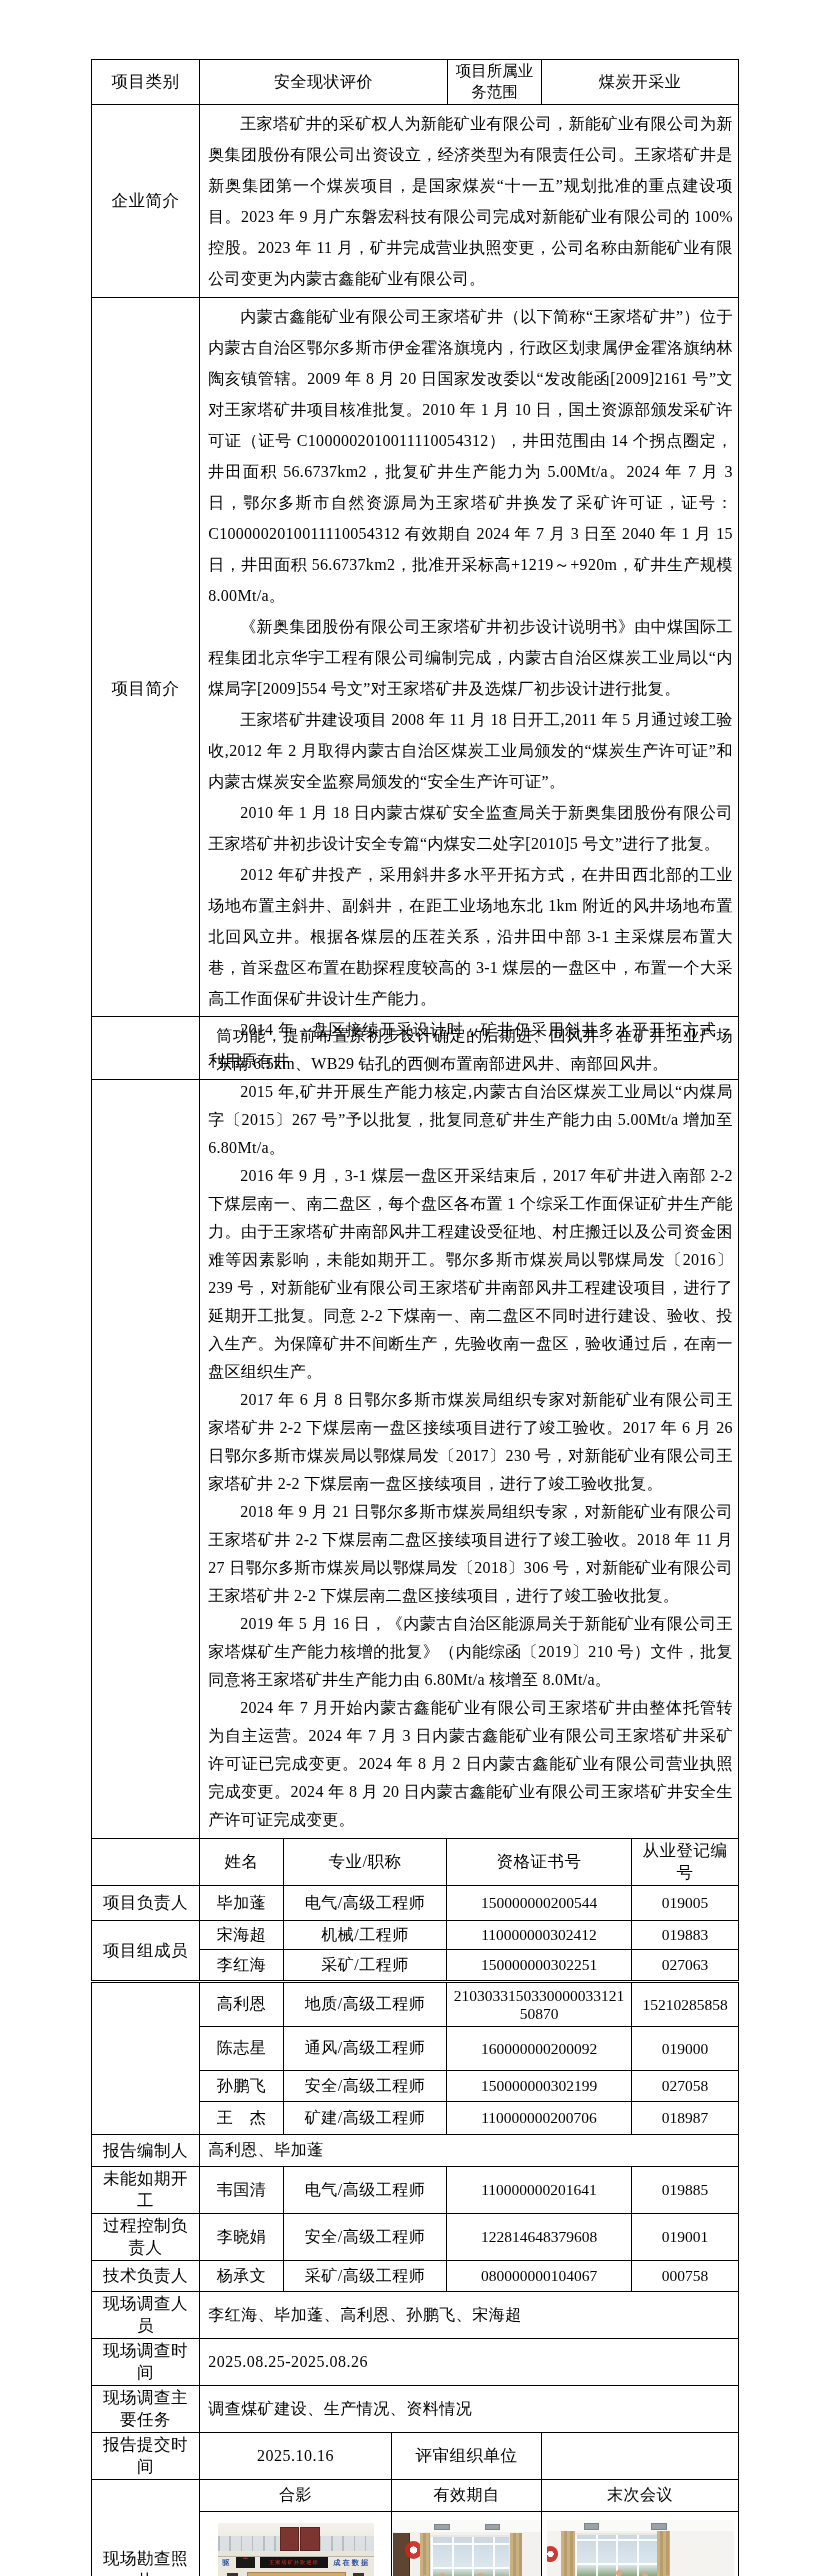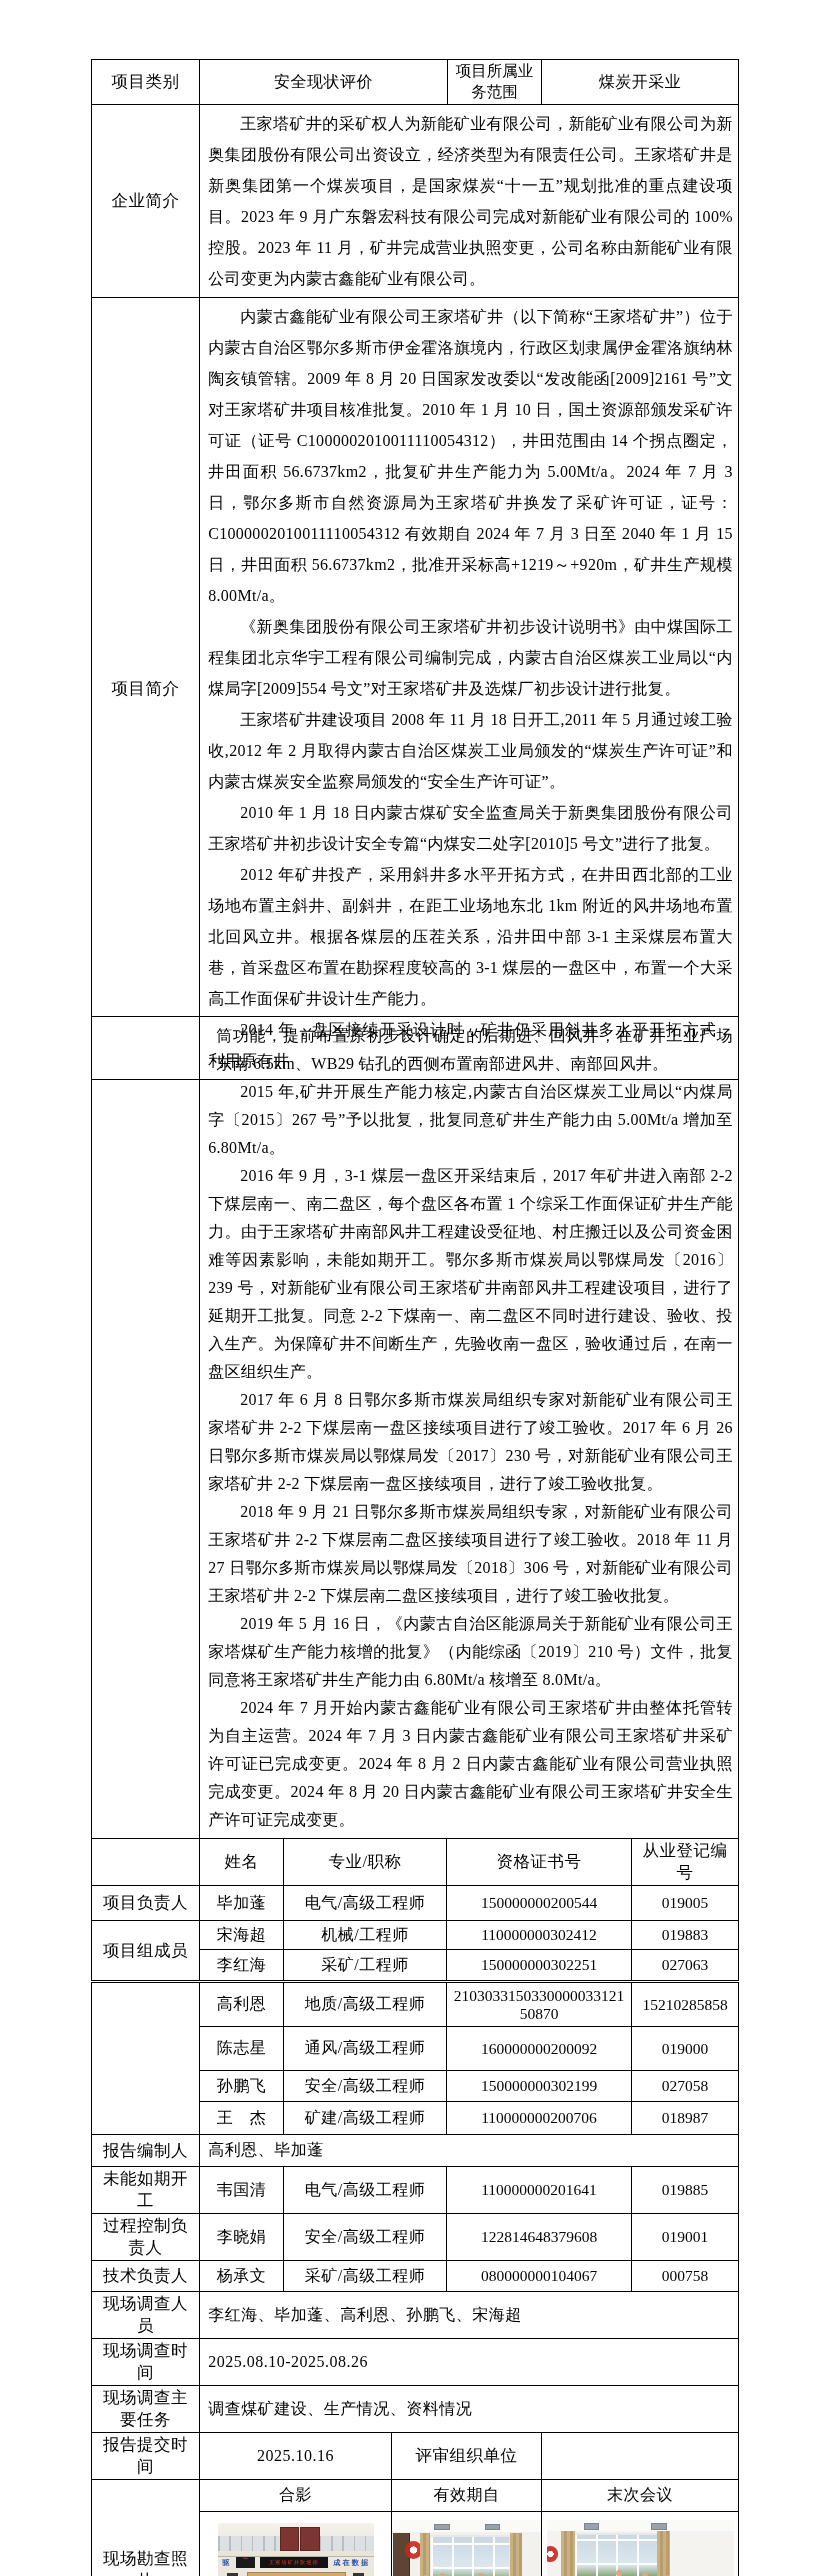--- a/index.html
+++ b/index.html
@@ -212,21 +212,21 @@
       <td class="val" colspan="2">采矿/高级工程师</td>
       <td class="num" colspan="2">080000000104067</td>
       <td class="num">000758</td>
     </tr>
     <tr style="height:38px">
       <td class="lbl">现场调查人员</td>
       <td class="leftval" colspan="6">李红海、毕加蓬、高利恩、孙鹏飞、宋海超</td>
     </tr>
     <tr style="height:31px">
       <td class="lbl">现场调查时间</td>
-      <td class="leftval" colspan="6">2025.08.10-2025.08.26</td>
+      <td class="leftval" colspan="6">2025.08.25-2025.08.26</td>
     </tr>
     <tr style="height:44px">
       <td class="lbl">现场调查主要任务</td>
       <td class="leftval" colspan="6">调查煤矿建设、生产情况、资料情况</td>
     </tr>
     <tr style="height:32px">
       <td class="lbl">报告提交时间</td>
       <td class="val" colspan="2">2025.10.16</td>
       <td class="lbl" colspan="2">评审组织单位</td>
       <td class="val" colspan="2"></td>

